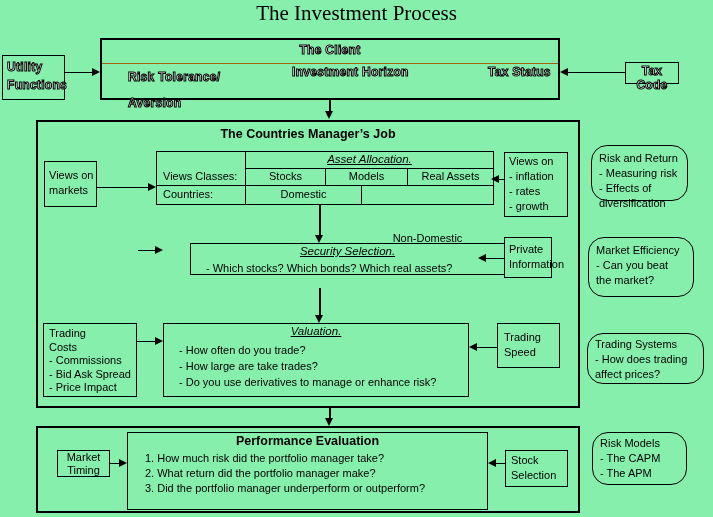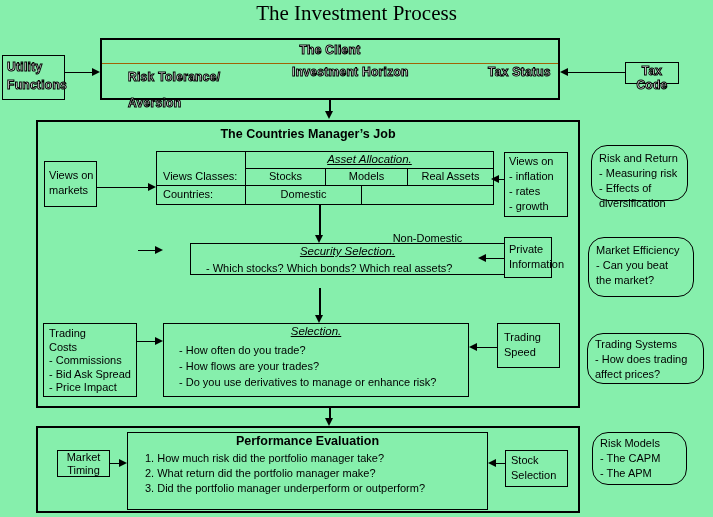--- a/index.html
+++ b/index.html
@@ -122,24 +122,24 @@
 
   <div class="box" style="left:43px; top:323px; width:94px; height:74px;">
     <div class="abs pre lh13" style="left:5px; top:3px;">Trading
 Costs
 - Commissions
 - Bid Ask Spread
 - Price Impact</div>
   </div>
 
   <div class="box" style="left:163px; top:323px; width:306px; height:74px;">
-    <div class="abs ital ctr" style="left:0; right:0; top:1px;">Selection.</div>
+    <div class="abs ital ctr" style="left:0; right:0; top:1px;">Valuation.</div>
     <div class="abs" style="left:15px; top:18px; line-height:16px;">
       <div>- How often do you trade?</div>
-      <div>- How flows are your trades?</div>
+      <div>- How large are take trades?</div>
       <div>- Do you use derivatives to manage or enhance risk?</div>
     </div>
   </div>
 
   <div class="box" style="left:497px; top:323px; width:63px; height:45px;">
     <div class="abs pre" style="left:6px; top:6px; line-height:15px;">Trading
 Speed</div>
   </div>
 
   <div class="sh" style="left:137px; top:341px; width:19px; height:1px;"></div>

